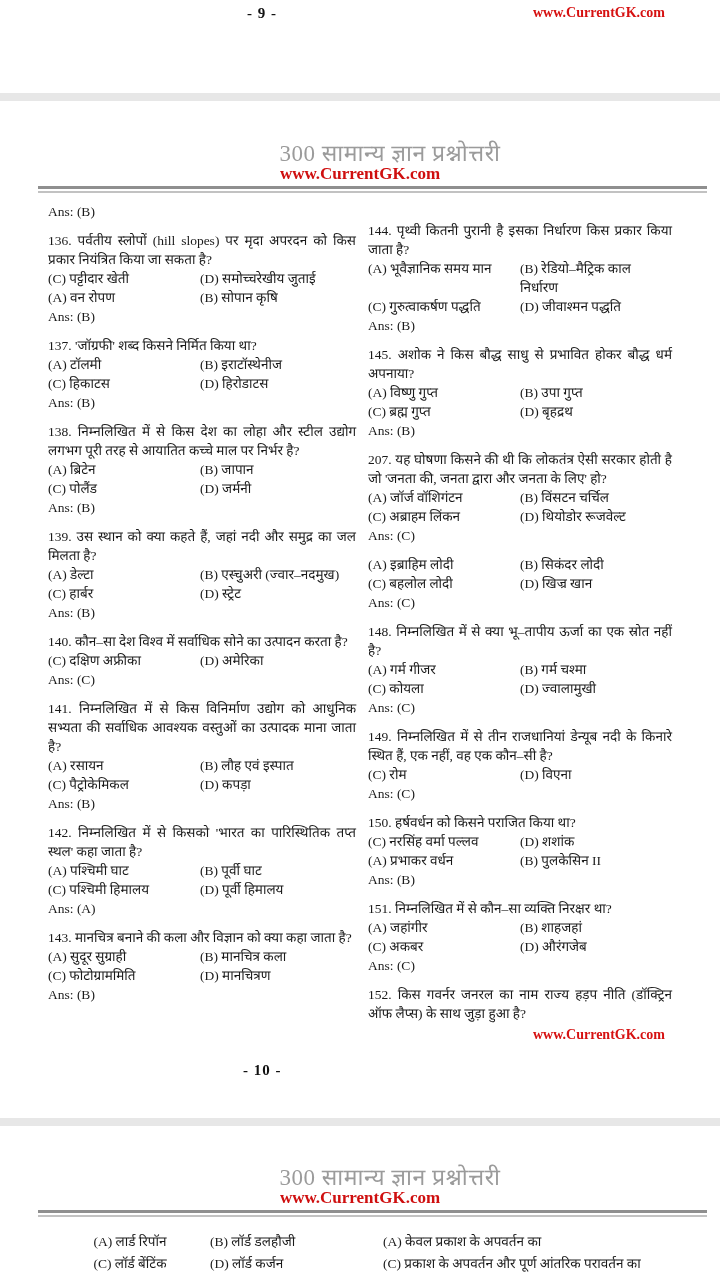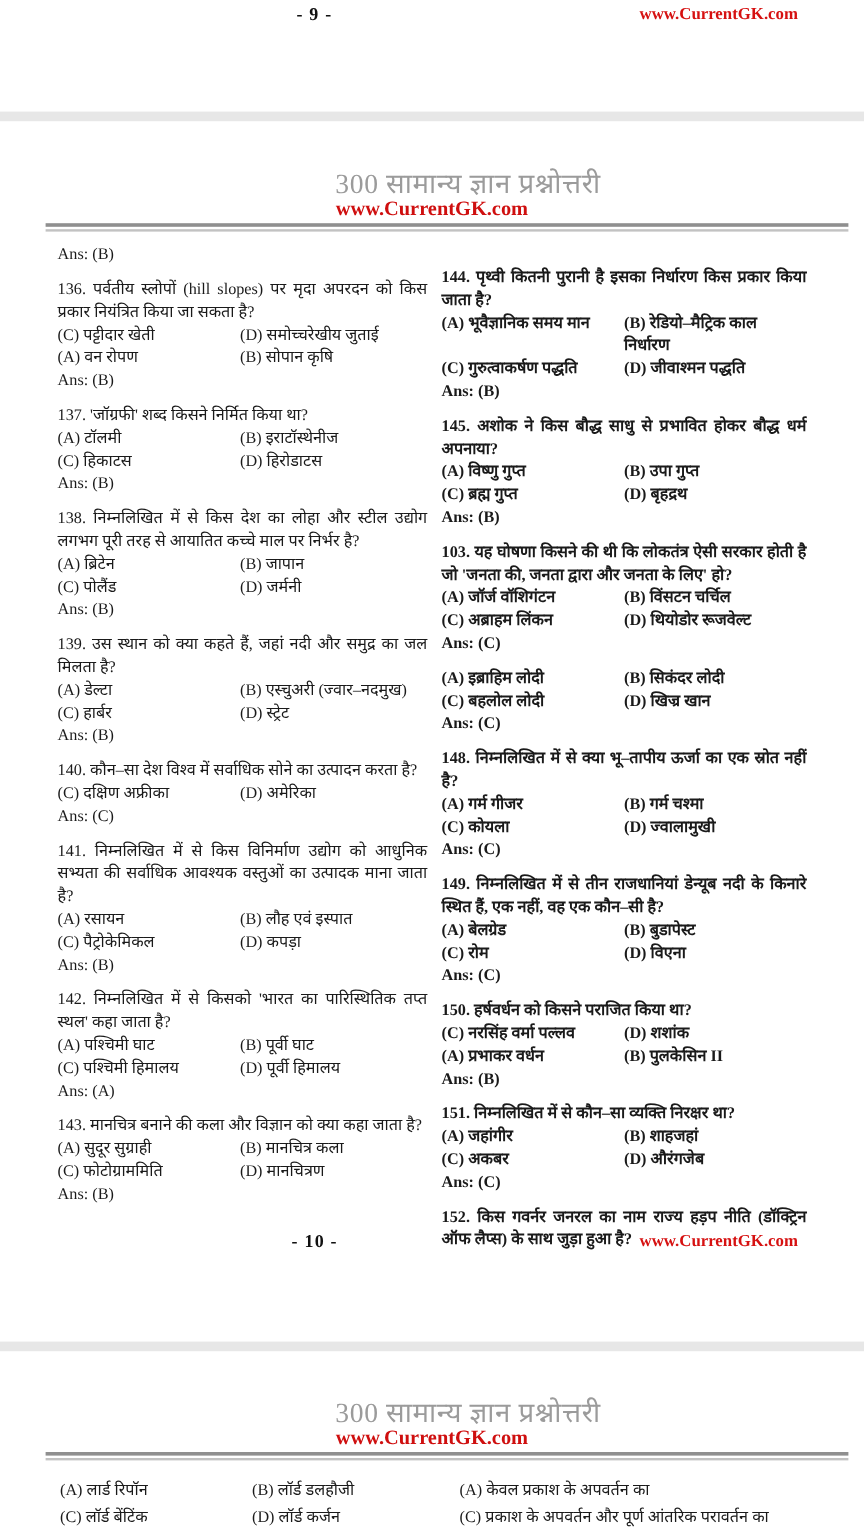--- a/index.html
+++ b/index.html
@@ -36,21 +36,21 @@
   }
   
   .col{position:absolute;font-size:13.5px;line-height:19px;}
   .qblock{margin-bottom:10px;}
   .qtext{text-align:justify;}
   .optrow{display:flex;}
   .optrow .o1{flex:none;width:152px;}
   .optrow .o2{flex:1;}
   .p11{line-height:22px;font-size:13.5px;}
   .p11 .qblock{margin-bottom:0;}
-  .p11 .optrow .o1{width:160px;}
+  .p11 .optrow .o1{width:160px;text-align:center;}
   .p11.fullw .optrow .o1{width:auto;}
 </style>
 </head>
 <body>
 
 <span class="pagenum" style="top:5px;left:247px;">- 9 -</span>
 <span class="site-url" style="top:5px;left:533px;">www.CurrentGK.com</span>
 
 <div class="gray-band" style="top:93px;"></div>
 
@@ -148,21 +148,21 @@
         <span class="o1">(A) सुदूर सुग्राही</span>
         <span class="o2">(B) मानचित्र कला</span>
       </div>
       <div class="optrow">
         <span class="o1">(C) फोटोग्राममिति</span>
         <span class="o2">(D) मानचित्रण</span>
       </div>
       <div class="ans">Ans: (B)</div>
     </div>
   </div>
-<div class="col" id="p10-right" style="left:368px;top:221px;width:304px;font-weight:bold;">
+<div class="col" id="p10-right" style="left:368px;top:221px;width:304px;">
     <div class="qblock">
       <div class="qtext">144. पृथ्वी कितनी पुरानी है इसका निर्धारण किस प्रकार किया जाता है?</div>
       <div class="optrow">
         <span class="o1">(A) भूवैज्ञानिक समय मान</span>
         <span class="o2">(B) रेडियो–मैट्रिक काल निर्धारण</span>
       </div>
       <div class="optrow">
         <span class="o1">(C) गुरुत्वाकर्षण पद्धति</span>
         <span class="o2">(D) जीवाश्मन पद्धति</span>
       </div>
@@ -174,21 +174,21 @@
         <span class="o1">(A) विष्णु गुप्त</span>
         <span class="o2">(B) उपा गुप्त</span>
       </div>
       <div class="optrow">
         <span class="o1">(C) ब्रह्म गुप्त</span>
         <span class="o2">(D) बृहद्रथ</span>
       </div>
       <div class="ans">Ans: (B)</div>
     </div>
     <div class="qblock">
-      <div class="qtext">103. यह घोषणा किसने की थी कि लोकतंत्र ऐसी सरकार होती है जो 'जनता की, जनता द्वारा और जनता के लिए' हो?</div>
+      <div class="qtext">207. यह घोषणा किसने की थी कि लोकतंत्र ऐसी सरकार होती है जो 'जनता की, जनता द्वारा और जनता के लिए' हो?</div>
       <div class="optrow">
         <span class="o1">(A) जॉर्ज वॉशिगंटन</span>
         <span class="o2">(B) विंसटन चर्चिल</span>
       </div>
       <div class="optrow">
         <span class="o1">(C) अब्राहम लिंकन</span>
         <span class="o2">(D) थियोडोर रूजवेल्ट</span>
       </div>
       <div class="ans">Ans: (C)</div>
     </div>
@@ -211,24 +211,20 @@
       </div>
       <div class="optrow">
         <span class="o1">(C) कोयला</span>
         <span class="o2">(D) ज्वालामुखी</span>
       </div>
       <div class="ans">Ans: (C)</div>
     </div>
     <div class="qblock">
       <div class="qtext">149. निम्नलिखित में से तीन राजधानियां डेन्यूब नदी के किनारे स्थित  हैं, एक नहीं, वह एक कौन–सी है?</div>
       <div class="optrow">
-        <span class="o1">(A) बेलग्रेड</span>
-        <span class="o2">(B) बुडापेस्ट</span>
-      </div>
-      <div class="optrow">
         <span class="o1">(C) रोम</span>
         <span class="o2">(D) विएना</span>
       </div>
       <div class="ans">Ans: (C)</div>
     </div>
     <div class="qblock">
       <div class="qtext">150. हर्षवर्धन को किसने पराजित किया था?</div>
       <div class="optrow">
         <span class="o1">(C) नरसिंह वर्मा पल्लव</span>
         <span class="o2">(D) शशांक</span>
@@ -249,21 +245,21 @@
         <span class="o1">(C) अकबर</span>
         <span class="o2">(D) औरंगजेब</span>
       </div>
       <div class="ans">Ans: (C)</div>
     </div>
     <div class="qblock">
       <div class="qtext">152. किस गवर्नर जनरल का नाम राज्य हड़प नीति (डॉक्ट्रिन ऑफ लैप्स) के साथ जुड़ा हुआ है?</div>
     </div>
   </div>
 
-<span class="pagenum" style="top:1027px;left:243px;">- 10 -</span>
+<span class="pagenum" style="top:1062px;left:243px;">- 10 -</span>
 <span class="site-url" style="top:1027px;left:533px;">www.CurrentGK.com</span>
 
 <div class="gray-band" style="top:1118px;"></div>
 
 <div class="doc-title" style="top:1160px;">300 सामान्य ज्ञान प्रश्नोत्तरी</div>
 <div class="doc-title-url" style="top:1188px;">www.CurrentGK.com</div>
 <div class="double-rule" style="top:1210px;"></div>
 
 <div class="col p11" id="p11-left" style="left:50px;top:1231px;width:315px;">
     <div class="qblock">

